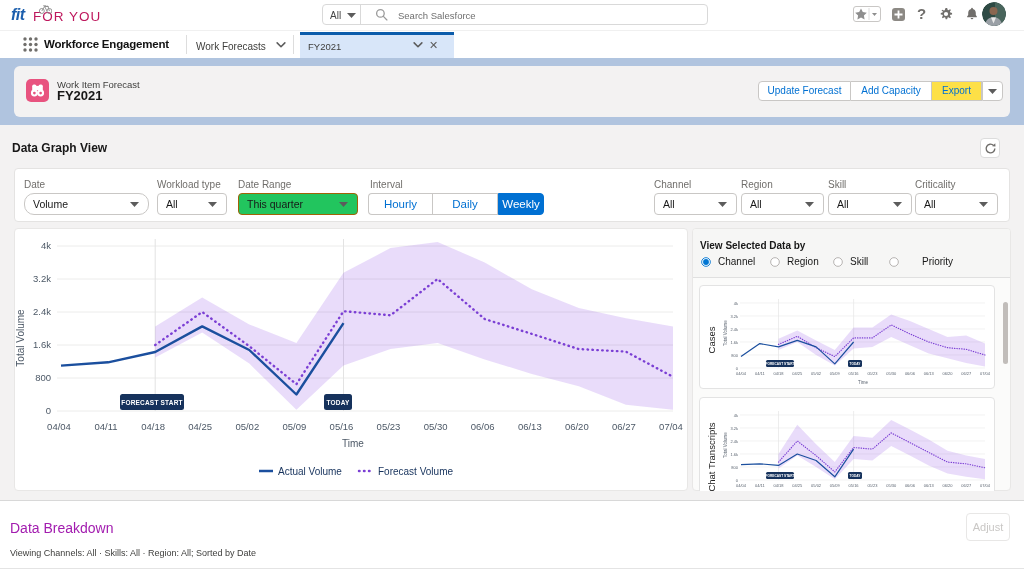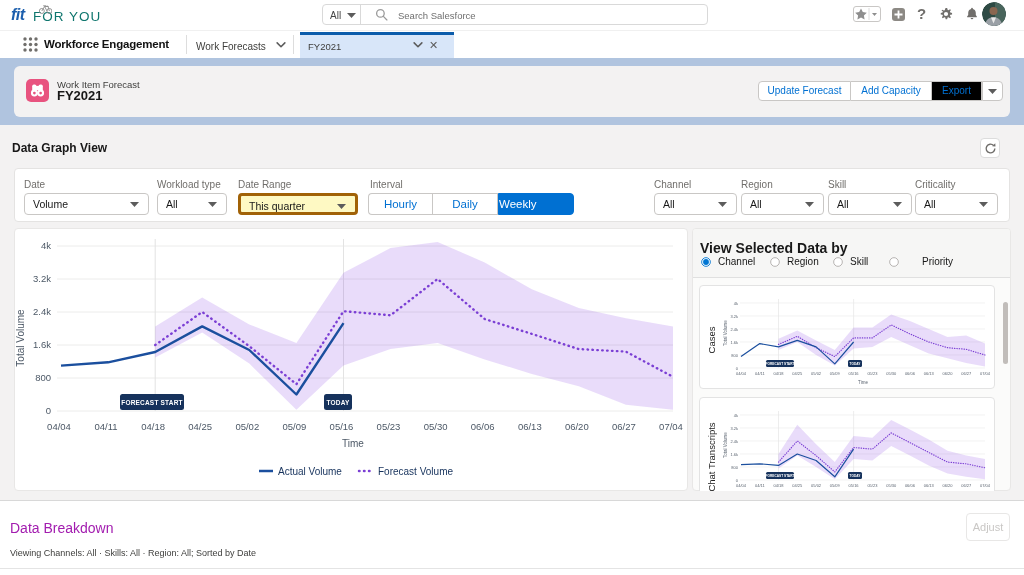--- a/index.html
+++ b/index.html
@@ -4,21 +4,21 @@
 *{margin:0;padding:0;}
 body{font-family:"Liberation Sans",sans-serif;width:1024px;height:575px;overflow:hidden;background:#fff;}
 .abs{position:absolute;}
 svg{display:block;}
 </style></head>
 <body>
 <div style="position:relative;width:1024px;height:575px;">
 
 <div class="abs" style="left:0;top:0;width:1024px;height:30px;background:#fff;"></div>
 <div class="abs" style="left:11px;top:6px;font-style:italic;font-weight:bold;font-size:16px;color:#1c5fad;letter-spacing:-0.5px;">fit</div>
-<div class="abs" style="left:33px;top:9px;font-size:13.5px;color:#0f766e;letter-spacing:1px;">F<span style="position:relative;">O<span class="abs" style="left:-3px;top:-5px;">
+<div class="abs" style="left:33px;top:9px;font-size:13.5px;color:#be185d;letter-spacing:1px;">F<span style="position:relative;">O<span class="abs" style="left:-3px;top:-5px;">
           <svg width="13" height="10" viewBox="0 0 13 10">
             <circle cx="2.8" cy="7" r="2.5" fill="none" stroke="#8a8a8a" stroke-width="0.9"></circle>
             <circle cx="10.4" cy="7" r="2.5" fill="none" stroke="#8a8a8a" stroke-width="0.9"></circle>
             <path d="M2.8 7L5.6 2.5h3.8M5.6 2.5L8 7M10.4 7L9 2.2h-1.7M4.2 1.8h2.8" fill="none" stroke="#8a8a8a" stroke-width="0.9"></path>
           </svg>
         </span></span>R YOU</div>
 <div class="abs" style="left:322px;top:4px;width:386px;height:21px;background:#fff;border:1px solid #d9d9d9;border-radius:4px;box-sizing:border-box;"></div>
 <div class="abs" style="left:330px;top:10px;font-size:10px;color:#444;">All</div>
 <div class="abs" style="left:347px;top:13px;">
       <svg width="9" height="5" viewBox="0 0 9 5">
@@ -119,60 +119,60 @@
           <circle cx="7.6" cy="15.6" r="1.9" fill="#e8537f"></circle>
           <circle cx="16.4" cy="15.6" r="1.9" fill="#e8537f"></circle>
         </svg>
       </div>
     </div>
 <div class="abs" style="left:57px;top:79px;font-size:9.5px;color:#3e3e3c;">Work Item Forecast</div>
 <div class="abs" style="left:57px;top:88px;font-size:13px;font-weight:bold;color:#181818;">FY2021</div>
 <div class="abs" style="left:758px;top:81px;height:20px;display:flex;">
  <div style="width:93px;box-sizing:border-box;border:1px solid #c9c7c5;background:#fff;color:#0070d2;font-size:10px;line-height:18px;text-align:center;white-space:nowrap;border-radius:4px 0 0 4px;">Update Forecast</div>
  <div style="width:81px;box-sizing:border-box;border:1px solid #c9c7c5;background:#fff;color:#0070d2;font-size:10px;line-height:18px;text-align:center;white-space:nowrap;border-left:none;">Add Capacity</div>
- <div style="width:50px;box-sizing:border-box;border:1px solid #c9c7c5;background:#000000;color:#0070d2;font-size:10px;line-height:18px;text-align:center;white-space:nowrap;border-left:none;">Export</div>
+ <div style="width:50px;box-sizing:border-box;border:1px solid #c9c7c5;background:#fde047;color:#0070d2;font-size:10px;line-height:18px;text-align:center;white-space:nowrap;border-left:none;">Export</div>
  <div style="width:21px;box-sizing:border-box;border:1px solid #c9c7c5;background:#fff;color:#0070d2;font-size:10px;line-height:18px;text-align:center;white-space:nowrap;border-radius:0 4px 4px 0;border-left:1px solid #c9c7c5;display:flex;align-items:center;justify-content:center;">
         <svg width="9" height="5" viewBox="0 0 9 5">
           <path d="M0 0h9L4.5 5z" fill="#5c5c5c"></path>
         </svg>
       </div>
 </div>
 
 <div class="abs" style="left:0;top:125px;width:1024px;height:375px;background:#f3f2f2;"></div>
 <div class="abs" style="left:12px;top:141px;font-size:12px;font-weight:bold;color:#181818;">Data Graph View</div>
 <div class="abs" style="left:980px;top:138px;width:20px;height:20px;background:#fff;border:1px solid #dcdcdc;border-radius:4px;box-sizing:border-box;">
       <div style="margin:3px 0 0 3px;">
         <svg width="13" height="13" viewBox="0 0 24 24">
           <path fill="none" stroke="#706e6b" stroke-width="2.6" d="M20 12a8 8 0 11-2.3-5.6"></path>
           <path fill="#706e6b" d="M20.8 2.4l.4 6-6-.4z"></path>
         </svg>
       </div>
     </div>
 
 <div class="abs" style="left:14px;top:168px;width:996px;height:54px;background:#fff;border:1px solid #e4e3e2;border-radius:4px;box-sizing:border-box;"></div>
 <div style="position:absolute;left:24px;top:179px;font-size:10px;color:#706e6b;">Date</div>
-    <div style="position:absolute;left:24px;top:193px;width:125px;height:22px;background:#fff;border:1px solid #c9c7c5;border-radius:4px;box-sizing:border-box;">
+    <div style="position:absolute;left:24px;top:193px;width:125px;height:22px;background:#fff;border:1px solid #c9c7c5;border-radius:10px;box-sizing:border-box;">
 <span style="position:absolute;left:8px;top:4px;font-size:10.5px;color:#181818;">Volume</span>
 <span style="position:absolute;right:9px;top:8px;">
         <svg width="9" height="5" viewBox="0 0 9 5">
           <path d="M0 0h9L4.5 5z" fill="#5c5c5c"></path>
         </svg>
       </span>
     </div>
     <div style="position:absolute;left:157px;top:179px;font-size:10px;color:#706e6b;">Workload type</div>
     <div style="position:absolute;left:157px;top:193px;width:70px;height:22px;background:#fff;border:1px solid #c9c7c5;border-radius:4px;box-sizing:border-box;">
 <span style="position:absolute;left:8px;top:4px;font-size:10.5px;color:#181818;">All</span>
 <span style="position:absolute;right:9px;top:8px;">
         <svg width="9" height="5" viewBox="0 0 9 5">
           <path d="M0 0h9L4.5 5z" fill="#5c5c5c"></path>
         </svg>
       </span>
     </div>
     <div style="position:absolute;left:238px;top:179px;font-size:10px;color:#706e6b;">Date Range</div>
-    <div style="position:absolute;left:238px;top:193px;width:120px;height:22px;background:#fef9c3;border:3px solid #a16207;border-radius:4px;box-sizing:border-box;">
+    <div style="position:absolute;left:238px;top:193px;width:120px;height:22px;background:#22c55e;border:1px solid #a16207;border-radius:4px;box-sizing:border-box;">
 <span style="position:absolute;left:8px;top:4px;font-size:10.5px;color:#181818;">This quarter</span>
 <span style="position:absolute;right:9px;top:8px;">
         <svg width="9" height="5" viewBox="0 0 9 5">
           <path d="M0 0h9L4.5 5z" fill="#5c5c5c"></path>
         </svg>
       </span>
     </div>
     <div style="position:absolute;left:654px;top:179px;font-size:10px;color:#706e6b;">Channel</div>
     <div style="position:absolute;left:654px;top:193px;width:83px;height:22px;background:#fff;border:1px solid #c9c7c5;border-radius:4px;box-sizing:border-box;">
 <span style="position:absolute;left:8px;top:4px;font-size:10.5px;color:#181818;">All</span>
@@ -206,21 +206,21 @@
 <span style="position:absolute;right:9px;top:8px;">
         <svg width="9" height="5" viewBox="0 0 9 5">
           <path d="M0 0h9L4.5 5z" fill="#5c5c5c"></path>
         </svg>
       </span>
     </div>
     <div style="position:absolute;left:370px;top:179px;font-size:10px;color:#706e6b;">Interval</div>
     <div style="position:absolute;left:368px;top:193px;height:22px;display:flex;">
 <div style="width:64px;box-sizing:border-box;border:1px solid #c9c7c5;border-right:none;border-radius:4px 0 0 4px;background:#fff;color:#0070d2;font-size:11.5px;text-align:center;line-height:20px;">Hourly</div>
 <div style="width:66px;box-sizing:border-box;border:1px solid #c9c7c5;background:#fff;color:#0070d2;font-size:11.5px;text-align:center;line-height:20px;">Daily</div>
-<div style="width:76px;box-sizing:border-box;border:1px solid #0070d2;border-radius:0 4px 4px 0;background:#0070d2;color:#fff;font-size:11.5px;line-height:20px;">Weekly</div>
+<div style="width:46px;box-sizing:border-box;border:1px solid #0070d2;border-radius:0 4px 4px 0;background:#0070d2;color:#fff;font-size:11.5px;text-align:center;line-height:20px;">Weekly</div>
 </div>
 
 <div class="abs" style="left:14px;top:228px;width:674px;height:263px;background:#fff;border:1px solid #e8e7e6;border-radius:4px;box-sizing:border-box;overflow:hidden;">
 <svg width="674" height="263" viewBox="0 0 674 263" font-family="Liberation Sans, sans-serif">
 <line x1="42" y1="182.0" x2="658" y2="182.0" stroke="#ececeb" stroke-width="1"></line>
         <line x1="42" y1="149.0" x2="658" y2="149.0" stroke="#ececeb" stroke-width="1"></line>
         <line x1="42" y1="116.0" x2="658" y2="116.0" stroke="#ececeb" stroke-width="1"></line>
         <line x1="42" y1="83.0" x2="658" y2="83.0" stroke="#ececeb" stroke-width="1"></line>
         <line x1="42" y1="50.0" x2="658" y2="50.0" stroke="#ececeb" stroke-width="1"></line>
         <line x1="42" y1="17.0" x2="658" y2="17.0" stroke="#ececeb" stroke-width="1"></line>
@@ -258,21 +258,21 @@
 <line x1="244" y1="242" x2="258" y2="242" stroke="#1b4f9e" stroke-width="2.5"></line>
 <text x="263" y="246" font-size="10" fill="#16325c">Actual Volume</text>
 <line x1="344" y1="242" x2="356" y2="242" stroke="#7b3fd4" stroke-width="2.5" stroke-dasharray="0.5 4.5" stroke-linecap="round"></line>
 <text x="363" y="246" font-size="10" fill="#16325c">Forecast Volume</text>
 </svg>
 </div>
 
 <div class="abs" style="left:692px;top:228px;width:319px;height:263px;background:#fbfbfa;border:1px solid #e8e7e6;border-radius:4px;box-sizing:border-box;overflow:hidden;">
   <div style="position:absolute;left:0;top:0;width:100%;height:48px;background:#f6f6f5;border-bottom:1px solid #e0e0e0;"></div>
 </div>
-<div class="abs" style="left:700px;top:240px;font-size:14px;font-weight:bold;color:#181818;">View Selected Data by</div>
+<div class="abs" style="left:700px;top:240px;font-size:10px;font-weight:bold;color:#181818;">View Selected Data by</div>
 <div style="position:absolute;left:701px;top:256px;display:flex;align-items:center;">
 <svg width="10" height="10" viewBox="0 0 12 12">
         <circle cx="6" cy="6" r="5.2" fill="#fff" stroke="#0176d3" stroke-width="1.1"></circle>
         <circle cx="6" cy="6" r="3.5" fill="#0176d3"></circle>
       </svg>
 <span style="margin-left:7px;font-size:10px;color:#181818;">Channel</span>
     </div>
     <div style="position:absolute;left:770px;top:256px;display:flex;align-items:center;">
 <svg width="10" height="10" viewBox="0 0 12 12">
         <circle cx="6" cy="6" r="5.2" fill="#fff" stroke="#b0adab" stroke-width="1.1"></circle>

